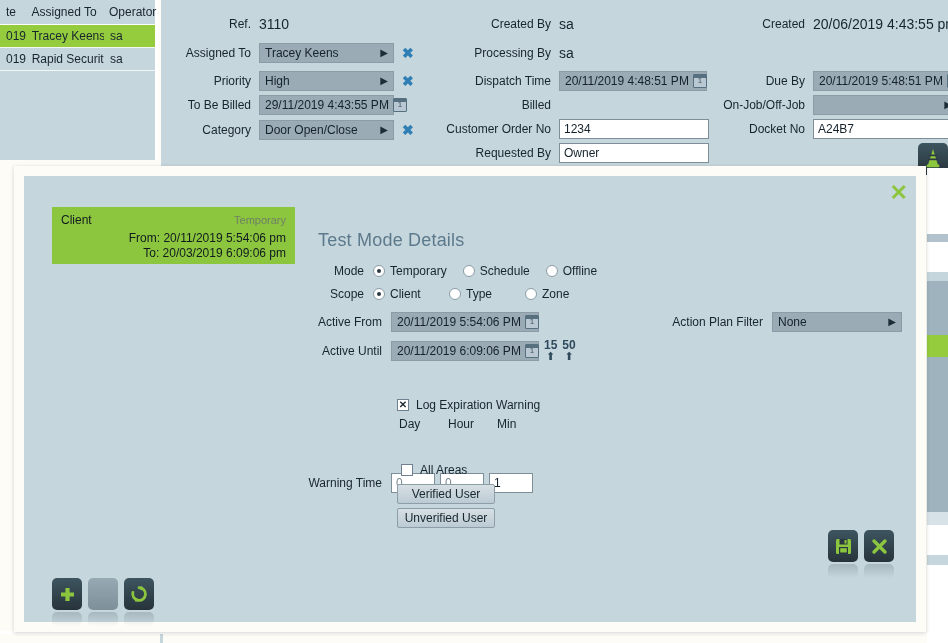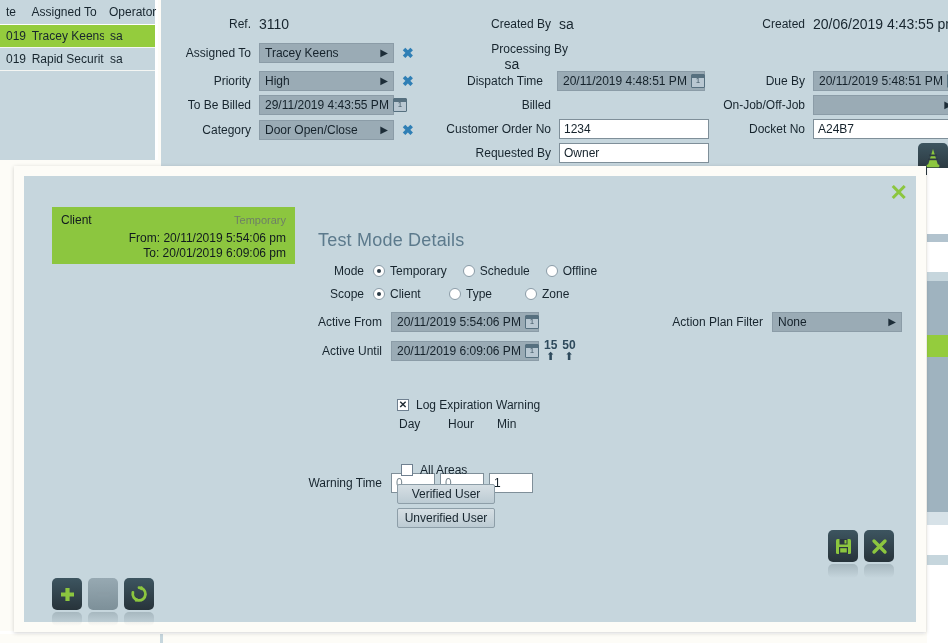--- a/index.html
+++ b/index.html
@@ -257,25 +257,25 @@
           <span>Door Open/Close</span>
           <span class="caret">▶</span>
         </div>
         <span class="xbtn">✖</span>
       </div>
 
       <div class="frow" style="left:270px;top:13px;">
         <div class="flabel" style="width:128px;">Created By</div>
         <div class="fval-plain">sa</div>
       </div>
-      <div class="frow" style="left:287px;top:42px;flex-direction:column;">
+      <div class="frow" style="left:270px;top:42px;">
         <div class="flabel" style="width:128px;">Processing By</div>
         <div class="fval-plain">sa</div>
       </div>
-      <div class="frow" style="left:262px;top:70px;gap:6px;">
+      <div class="frow" style="left:270px;top:70px;">
         <div class="flabel" style="width:128px;">Dispatch Time</div>
         <div class="datefield" style="width:148px;">
           <span>20/11/2019 4:48:51 PM</span>
           <span class="cal-ico">1</span>
         </div>
       </div>
       <div class="frow" style="left:270px;top:94px;">
         <div class="flabel" style="width:128px;">Billed</div>
       </div>
       <div class="frow" style="left:270px;top:118px;">
@@ -349,21 +349,21 @@
 
       <div class="dlg-close">✕</div>
 
       <div class="client-card">
         <div class="cc-top">
           <span class="cc-title">Client</span>
           <span class="cc-tag">Temporary</span>
         </div>
         <div class="cc-lines">
           <div>From:  20/11/2019 5:54:06 pm</div>
-          <div>To:  20/01/2019 6:09:06 pm</div>
+          <div>To:  20/03/2019 6:09:06 pm</div>
         </div>
       </div>
 
       <div class="sec-title">Test Mode Details</div>
 
       <div class="drow" style="left:294px;top:84px;">
         <div class="dlabel" style="width:55px;">Mode</div>
         <label class="radio on">
           <span class="dot"></span>
           <span class="rl">Temporary</span>

